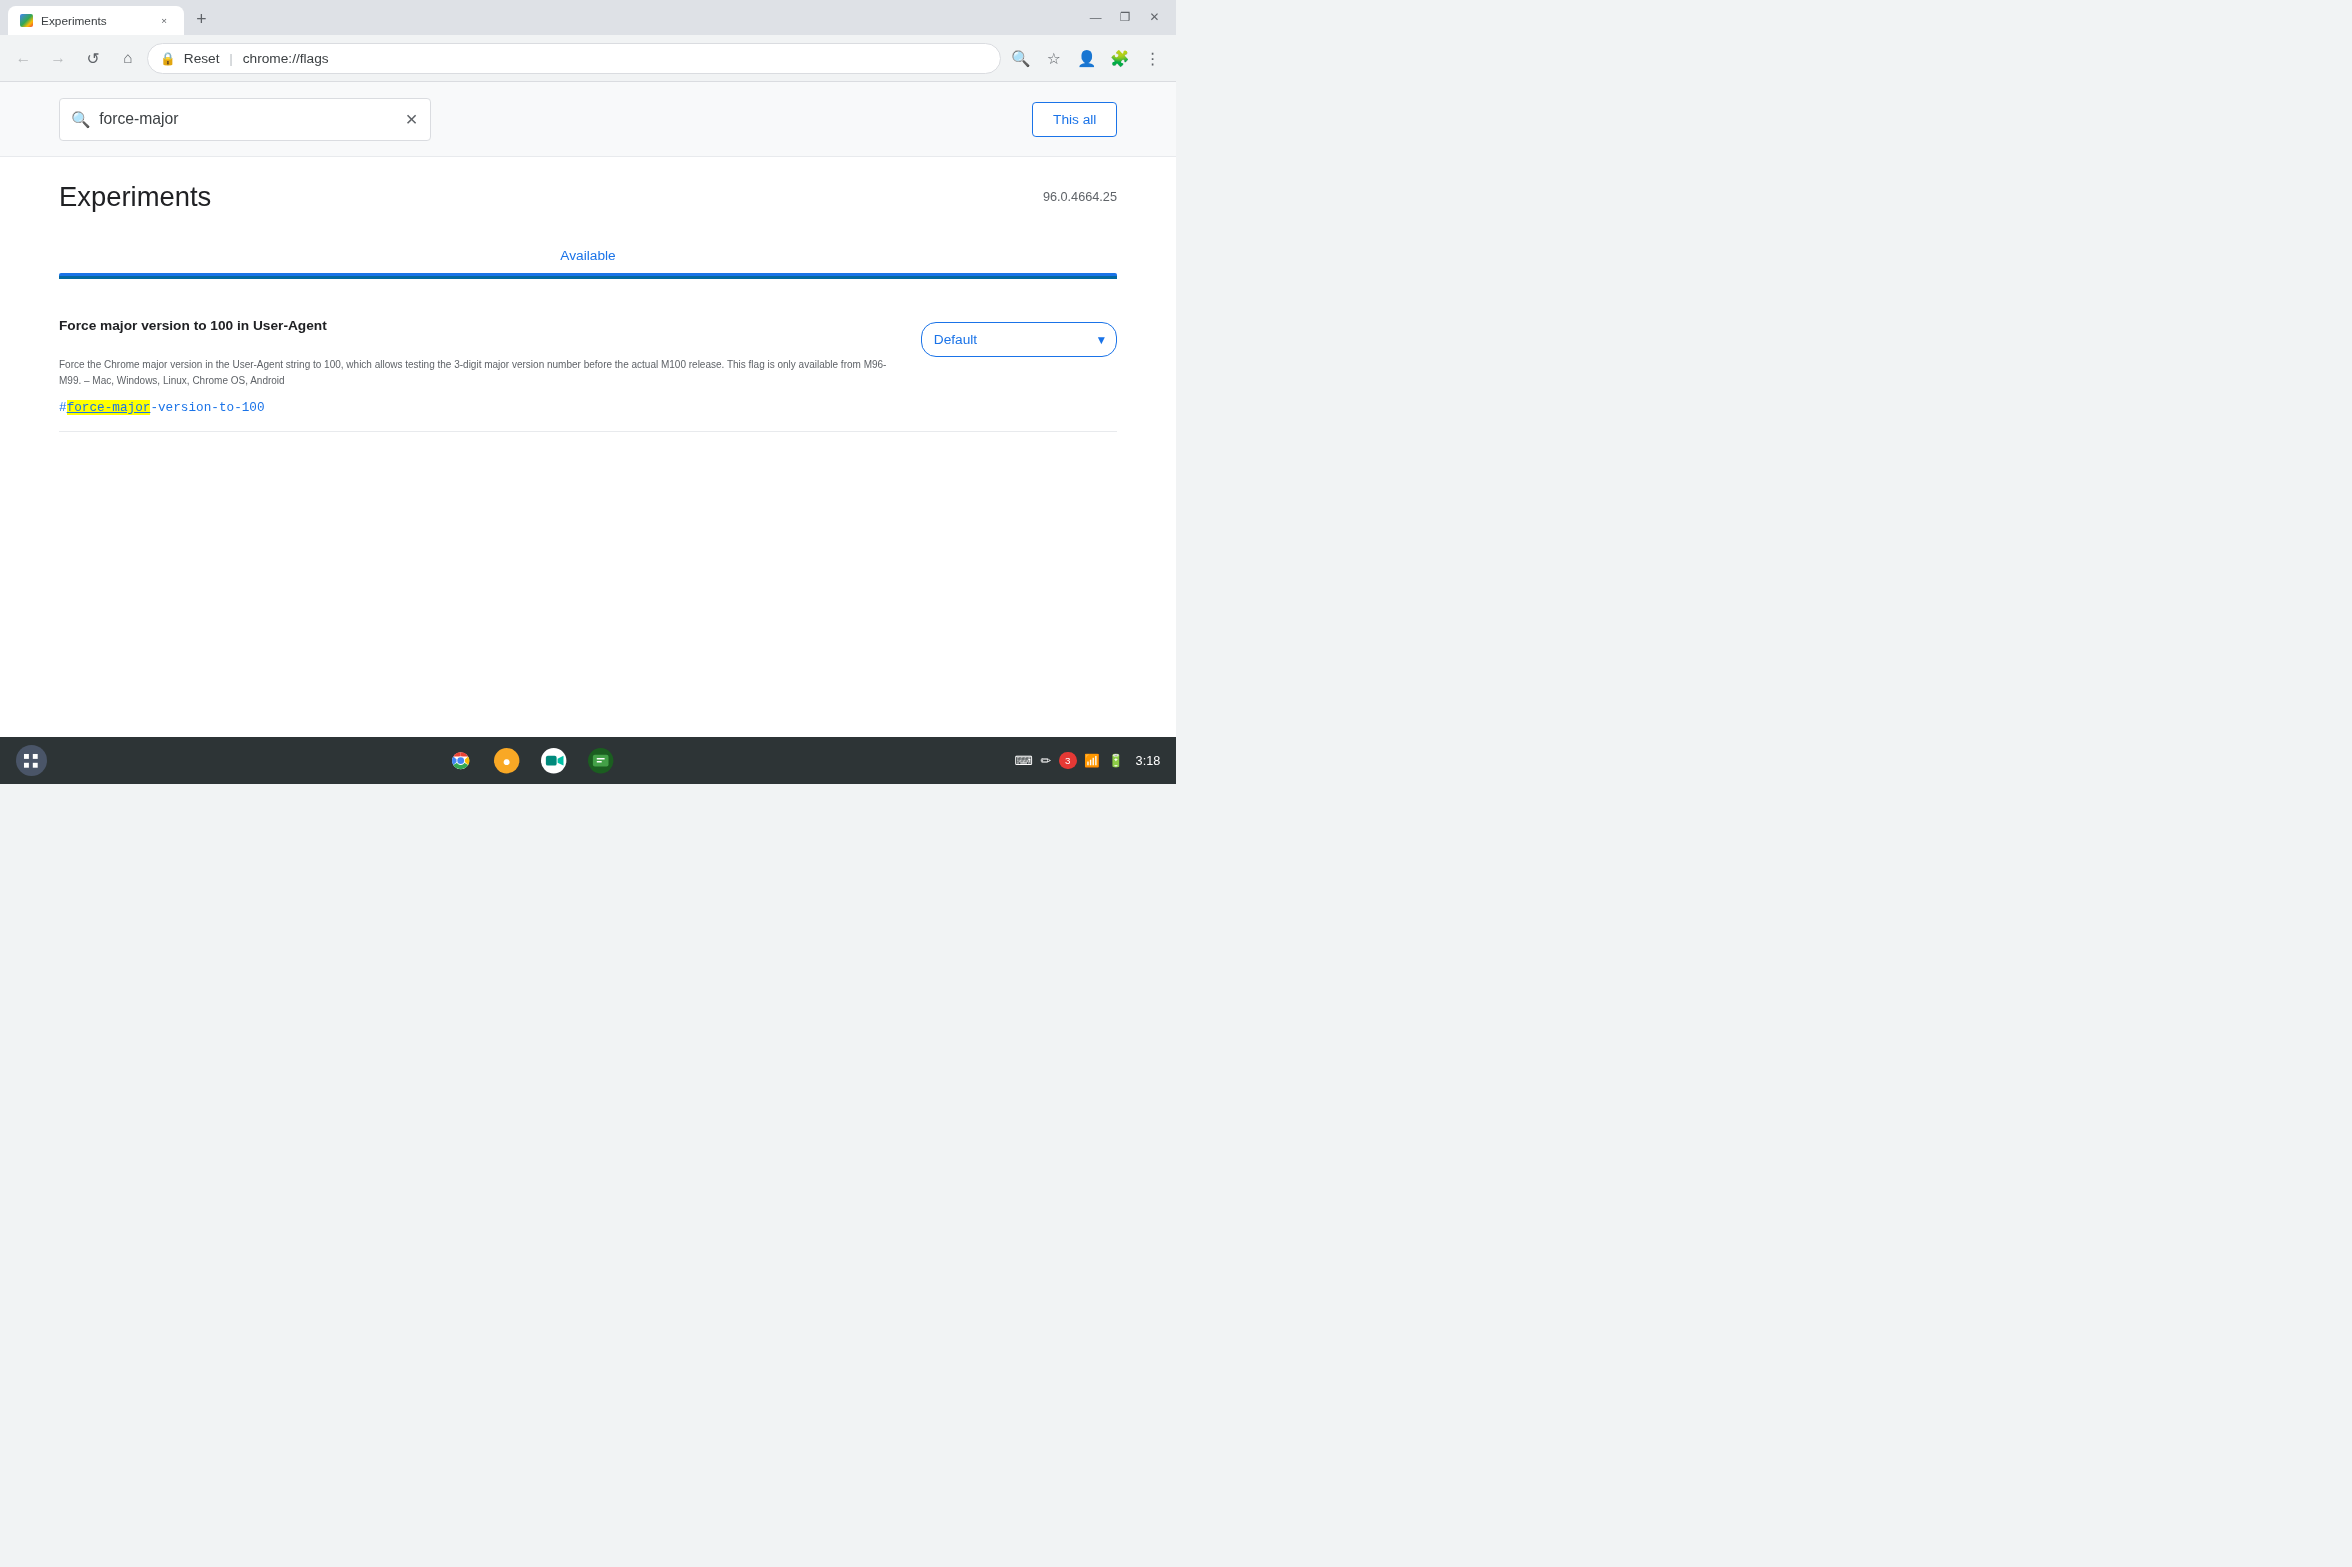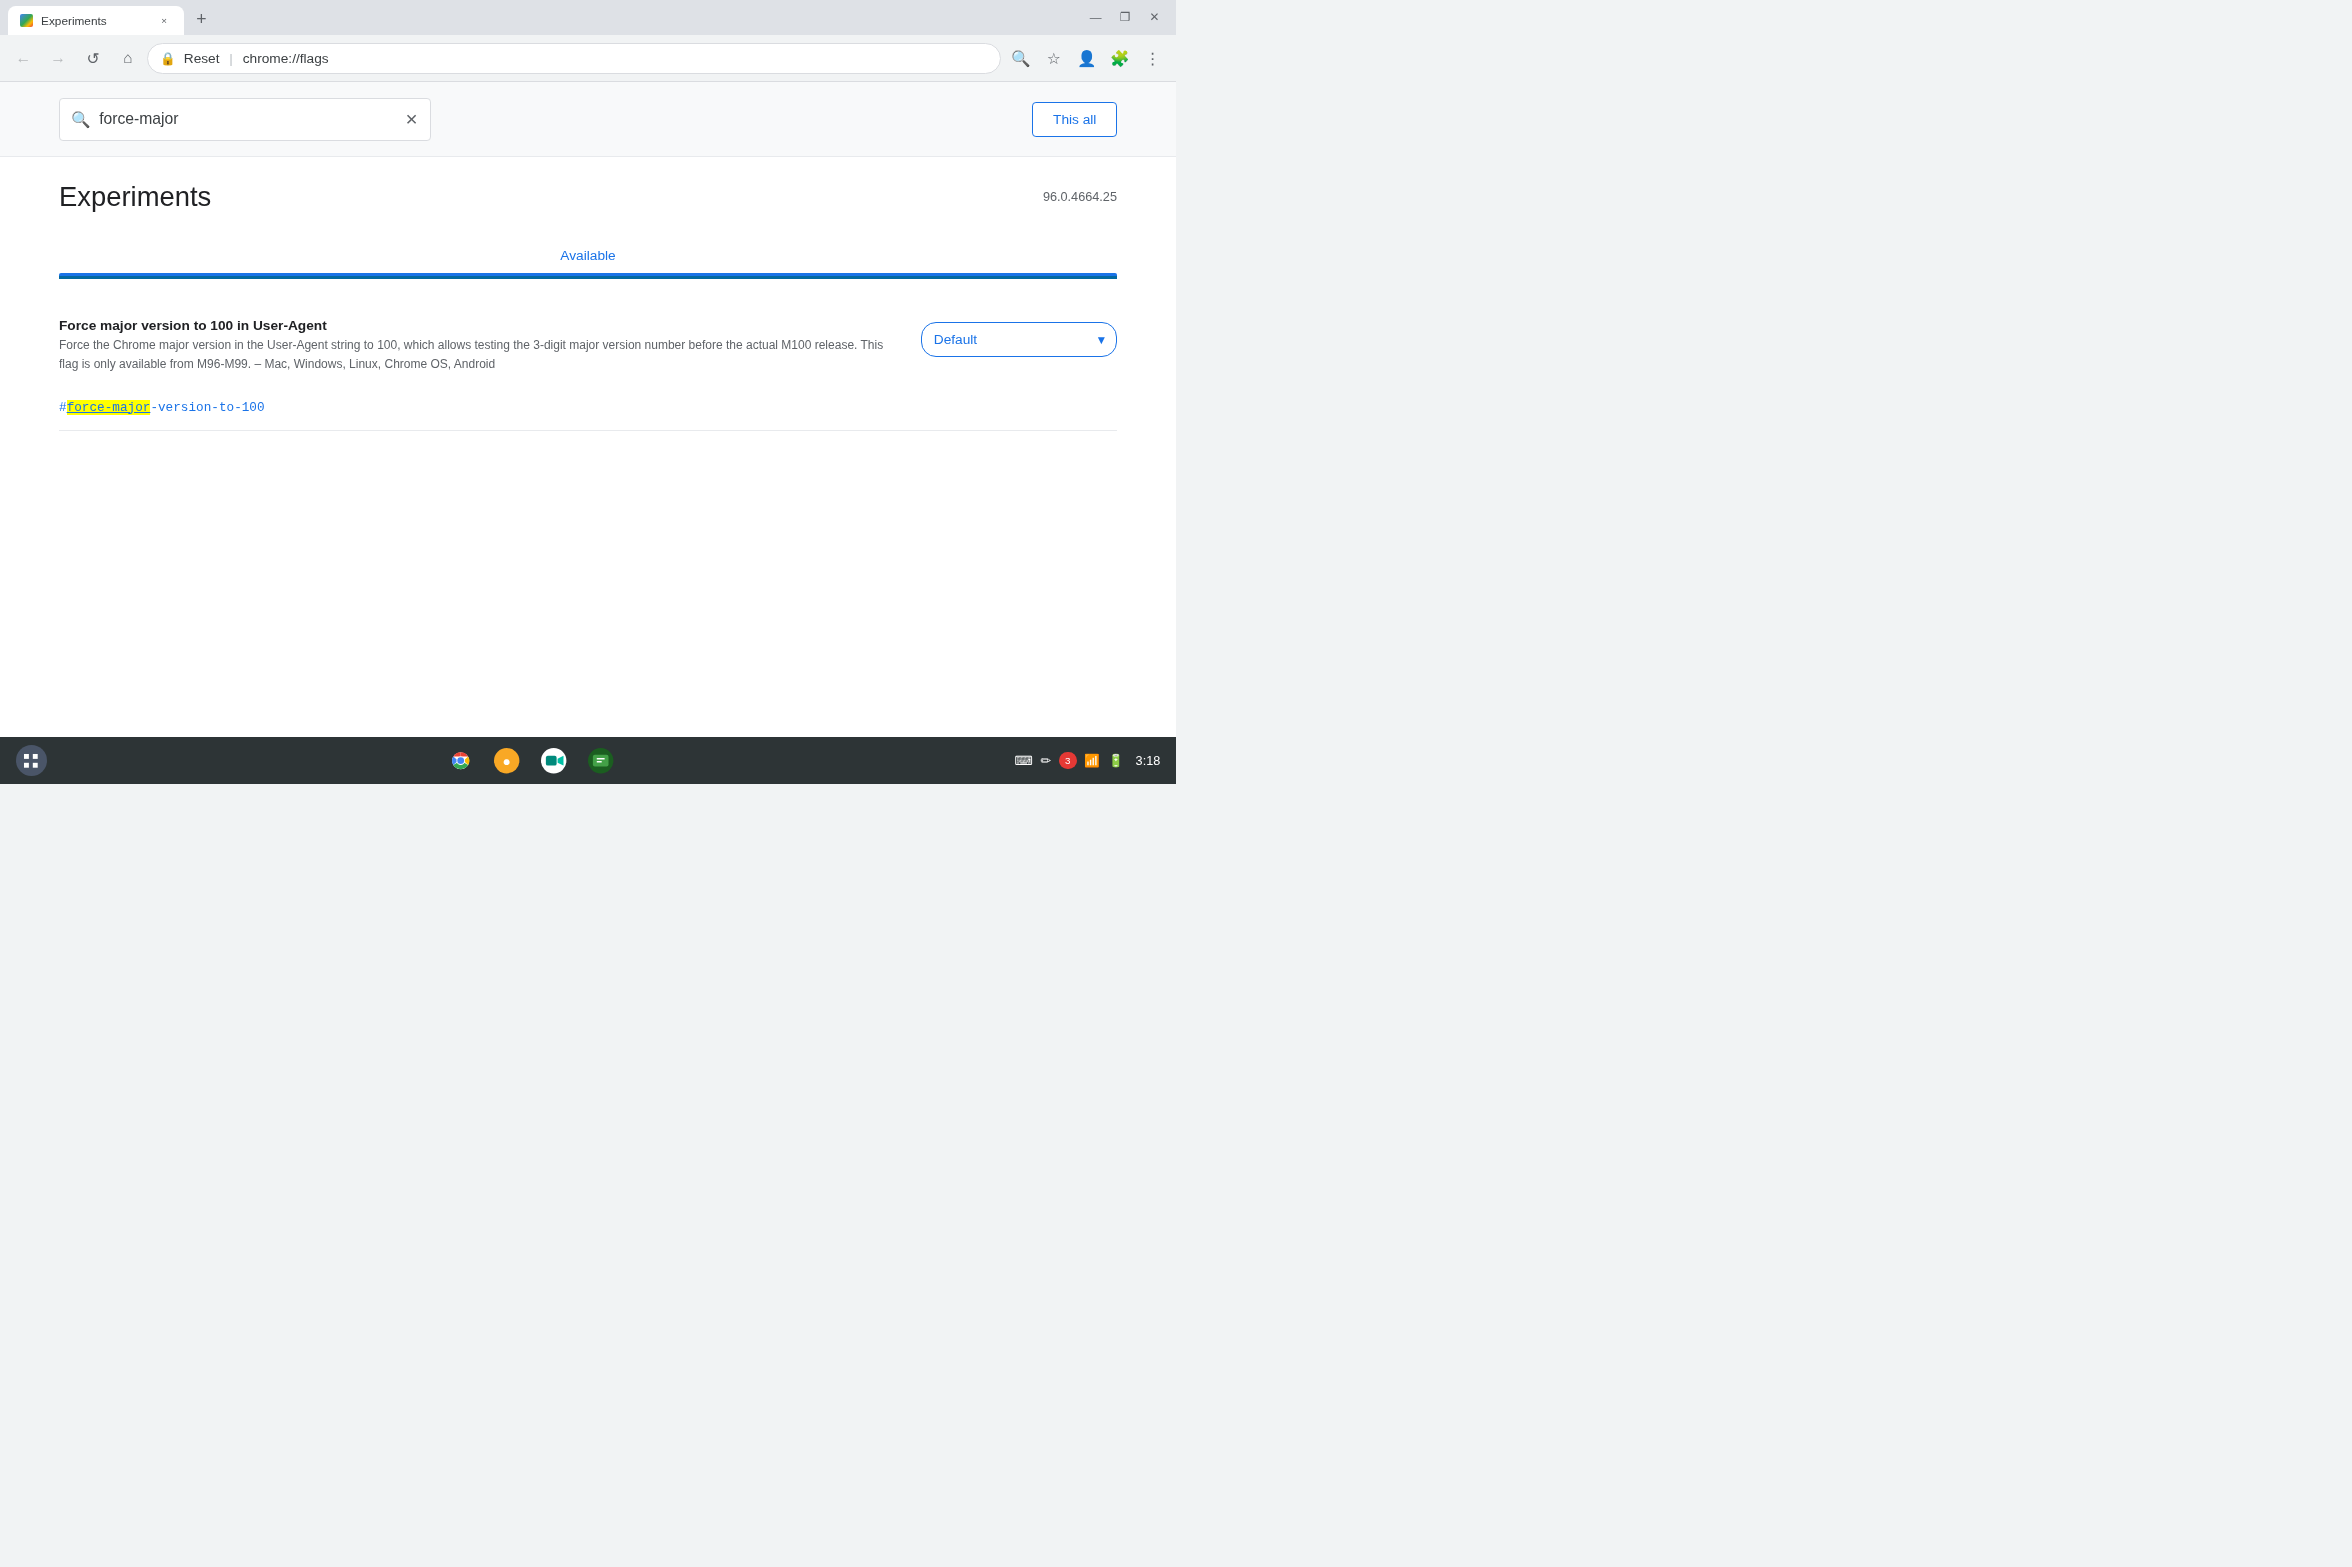--- a/index.html
+++ b/index.html
@@ -234,27 +234,27 @@
       align-items: flex-start;
       padding: 15.7px 0;
       border-bottom: 1px solid #e8eaed;
       gap: 31px;
     }
     .flag-content { flex: 1; }
     .flag-name {
       font-size: 13.7px;
       font-weight: 600;
       color: #202124;
-      margin-bottom: 3px;
+      margin-bottom: 24px;
     }
     .flag-desc {
-      font-size: 12px;
+      font-size: 10px;
       color: #5f6368;
       line-height: 1.6;
-      margin-bottom: 24px;
+      margin-bottom: 10px;
     }
     .flag-link {
       font-size: 12.7px;
       color: #1a73e8;
       text-decoration: none;
       font-family: Liberation Mono, monospace;
     }
     .flag-link-highlight {
       background: #ffff00;
       text-decoration: underline;

